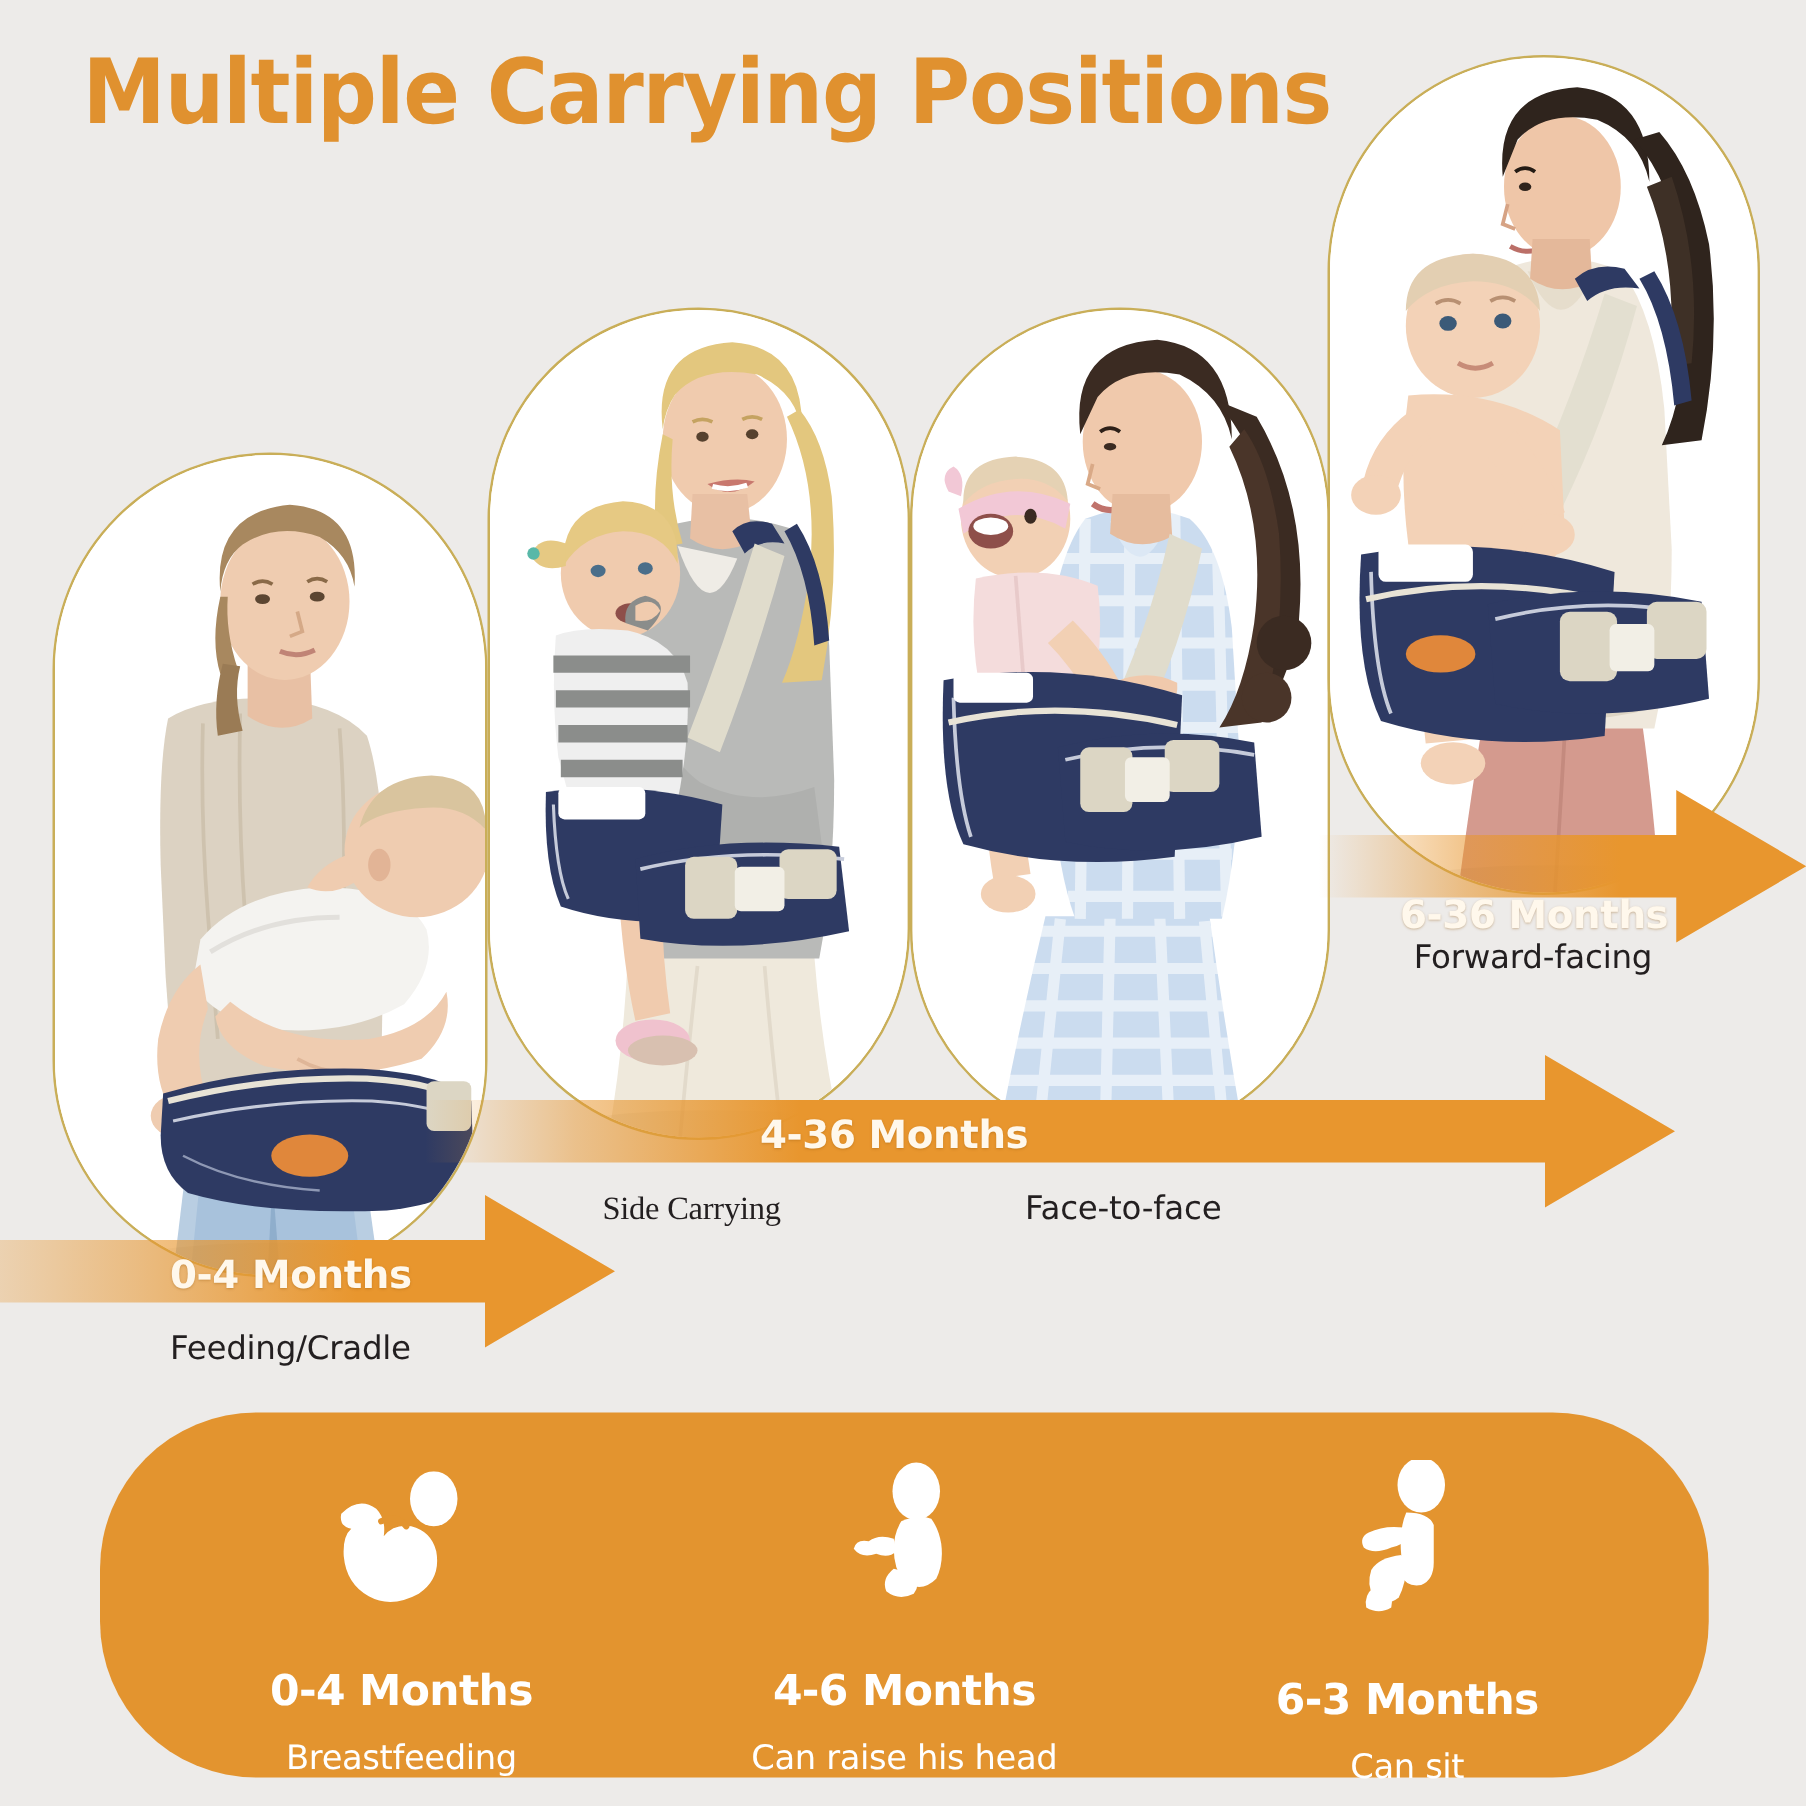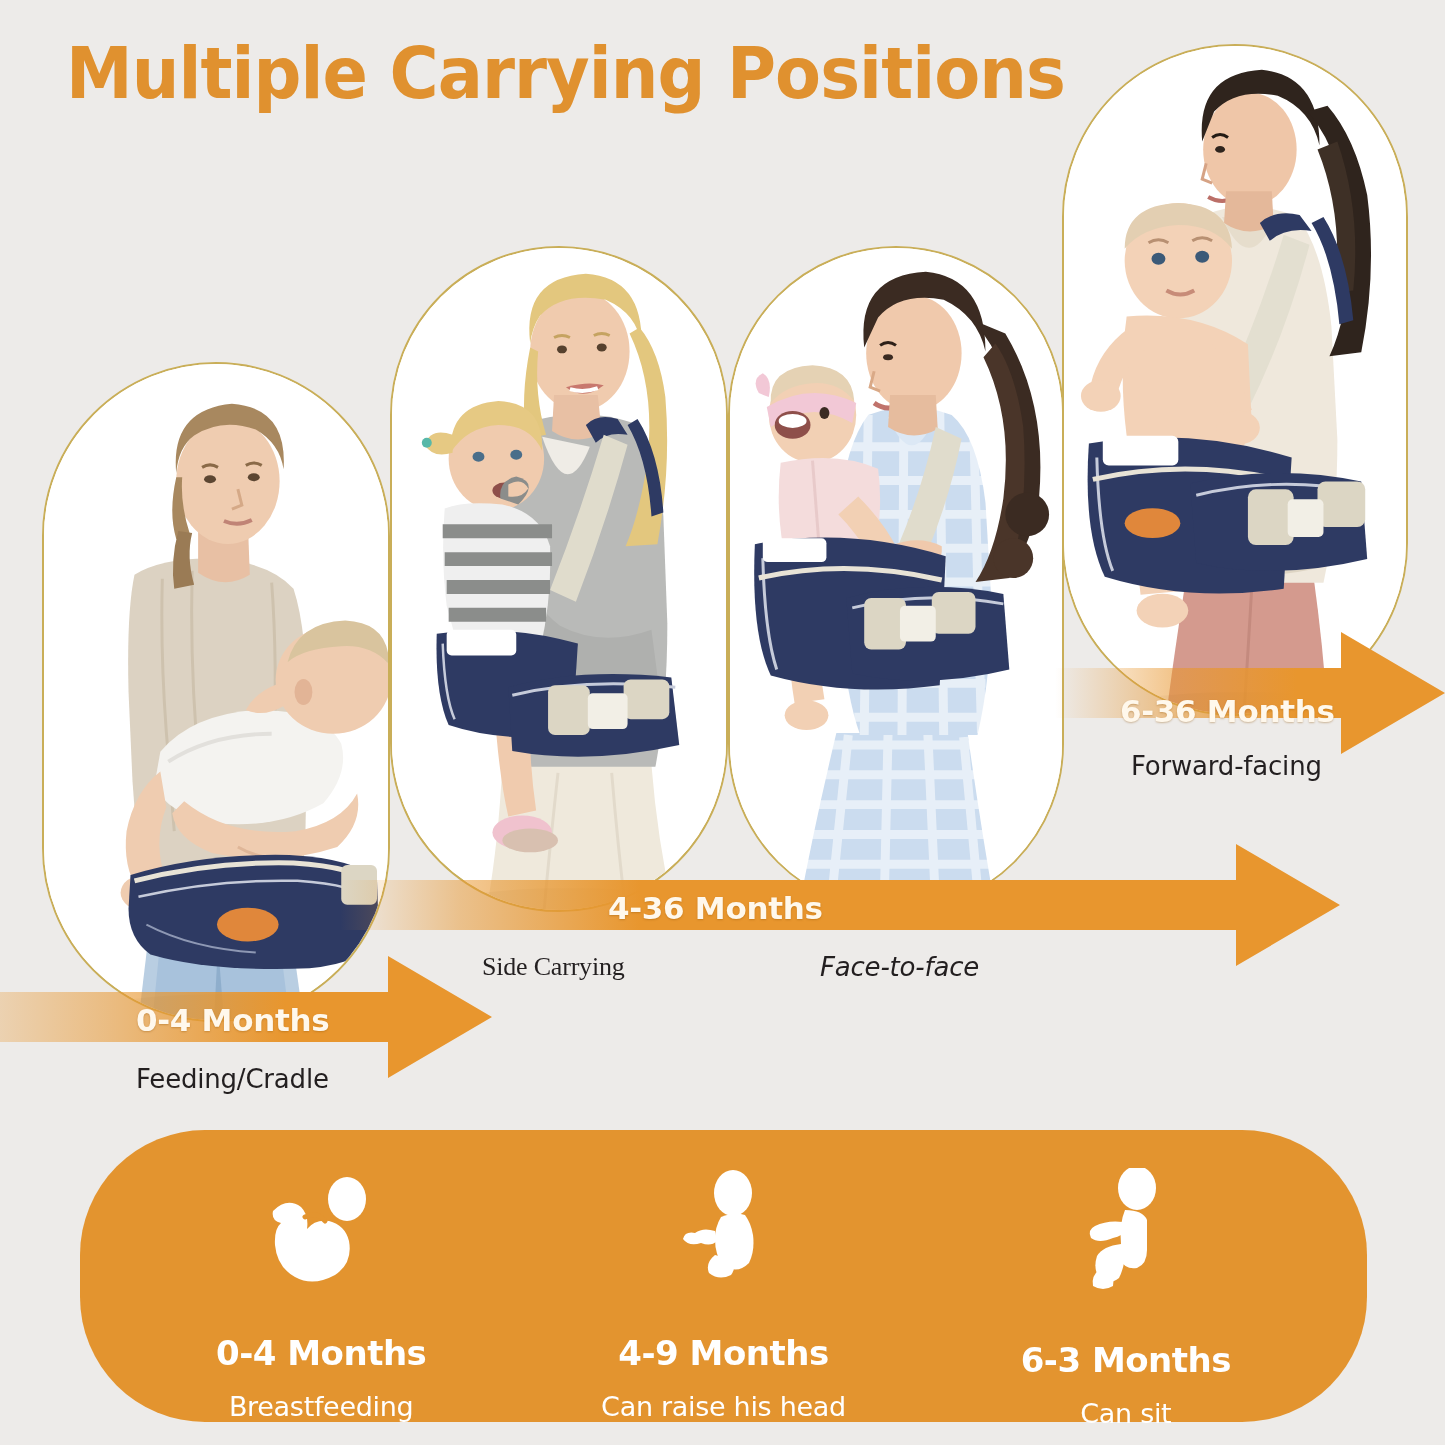--- a/index.html
+++ b/index.html
@@ -369,39 +369,39 @@
         <linearGradient id="gradArrow3" x1="0" y1="0" x2="1" y2="0">
           <stop offset="0" stop-color="#E8962E" stop-opacity="0"></stop>
           <stop offset="0.30" stop-color="#E8962E" stop-opacity="0.55"></stop>
           <stop offset="0.62" stop-color="#E8962E" stop-opacity="1"></stop>
           <stop offset="1" stop-color="#E8962E" stop-opacity="1"></stop>
         </linearGradient>
       </defs>
       <path d="M0 40 L286 40 L286 4 L390 65 L286 126 L286 90 L0 90 Z" fill="url(#gradArrow3)"></path>
     </svg>
   </div>
-  <div class="arrow-main-label" style="left:1120px; top:693px;">6-36 Months</div>
+  <div class="arrow-main-label" style="left:1120px; top:714px;">6-36 Months</div>
   <div class="arrow-sub-label" style="left:1131px; top:735px;">Forward-facing</div>
 
   <div class="arrow" style="left:340px; top:840px; width:1000px; height:130px;">
     <svg viewBox="0 0 1000 130" preserveAspectRatio="none">
       <defs>
         <linearGradient id="gradArrow2" x1="0" y1="0" x2="1" y2="0">
           <stop offset="0" stop-color="#E8962E" stop-opacity="0"></stop>
           <stop offset="0.12" stop-color="#E8962E" stop-opacity="0.5"></stop>
           <stop offset="0.30" stop-color="#E8962E" stop-opacity="1"></stop>
           <stop offset="1" stop-color="#E8962E" stop-opacity="1"></stop>
         </linearGradient>
       </defs>
       <path d="M0 40 L896 40 L896 4 L1000 65 L896 126 L896 90 L0 90 Z" fill="url(#gradArrow2)"></path>
     </svg>
   </div>
   <div class="arrow-main-label" style="left:608px; top:890px;">4-36 Months</div>
   <div class="arrow-sub-label" style="left:482px; top:936px;font-family:Liberation Serif, serif;">Side Carrying</div>
-  <div class="arrow-sub-label" style="left:820px; top:936px;font-style:italic;">Face-to-face</div>
+  <div class="arrow-sub-label" style="left:820px; top:936px;">Face-to-face</div>
 
   <div class="arrow" style="left:0px; top:952px; width:492px; height:130px;">
     <svg viewBox="0 0 492 130" preserveAspectRatio="none">
       <defs>
         <linearGradient id="gradArrow1" x1="0" y1="0" x2="1" y2="0">
           <stop offset="0" stop-color="#E8962E" stop-opacity="0.30"></stop>
           <stop offset="0.22" stop-color="#E8962E" stop-opacity="0.55"></stop>
           <stop offset="0.58" stop-color="#E8962E" stop-opacity="1"></stop>
           <stop offset="1" stop-color="#E8962E" stop-opacity="1"></stop>
         </linearGradient>
@@ -429,21 +429,21 @@
 
       <div class="milestone">
         <div class="milestone-icon">
           <svg width="96" height="118" viewBox="0 0 96 118">
             <ellipse cx="58" cy="24" rx="19" ry="23" fill="#FFFFFF"></ellipse>
             <path d="M46 48 Q40 58 40 70 Q40 86 48 96 Q62 106 74 94 Q80 82 78 66 Q76 54 70 46 Q60 42 46 48 Z" fill="#FFFFFF"></path>
             <path d="M40 62 Q28 58 20 64 Q10 62 8 70 Q14 78 26 74 Q36 78 42 72 Z" fill="#FFFFFF"></path>
             <path d="M40 86 Q30 94 34 104 Q44 112 56 106 Q62 98 56 90 Z" fill="#FFFFFF"></path>
           </svg>
         </div>
-        <div class="milestone-age">4-9 Months</div>
+        <div class="milestone-age">4-6 Months</div>
         <div class="milestone-desc">Can raise his head</div>
       </div>
 
       <div class="milestone">
         <div class="milestone-icon">
           <svg width="90" height="126" viewBox="0 0 90 126">
             <ellipse cx="56" cy="20" rx="19" ry="22" fill="#FFFFFF"></ellipse>
             <path d="M44 42 Q38 56 40 76 L40 92 Q44 102 56 100 Q66 96 66 82 L66 52 Q62 42 44 42 Z" fill="#FFFFFF"></path>
             <path d="M42 54 Q26 52 14 58 Q6 62 10 70 Q18 76 32 70 Q42 68 44 62 Z" fill="#FFFFFF"></path>
             <path d="M40 76 Q22 78 16 88 Q12 100 18 110 Q28 118 38 110 Q44 98 44 84 Z" fill="#FFFFFF"></path>

